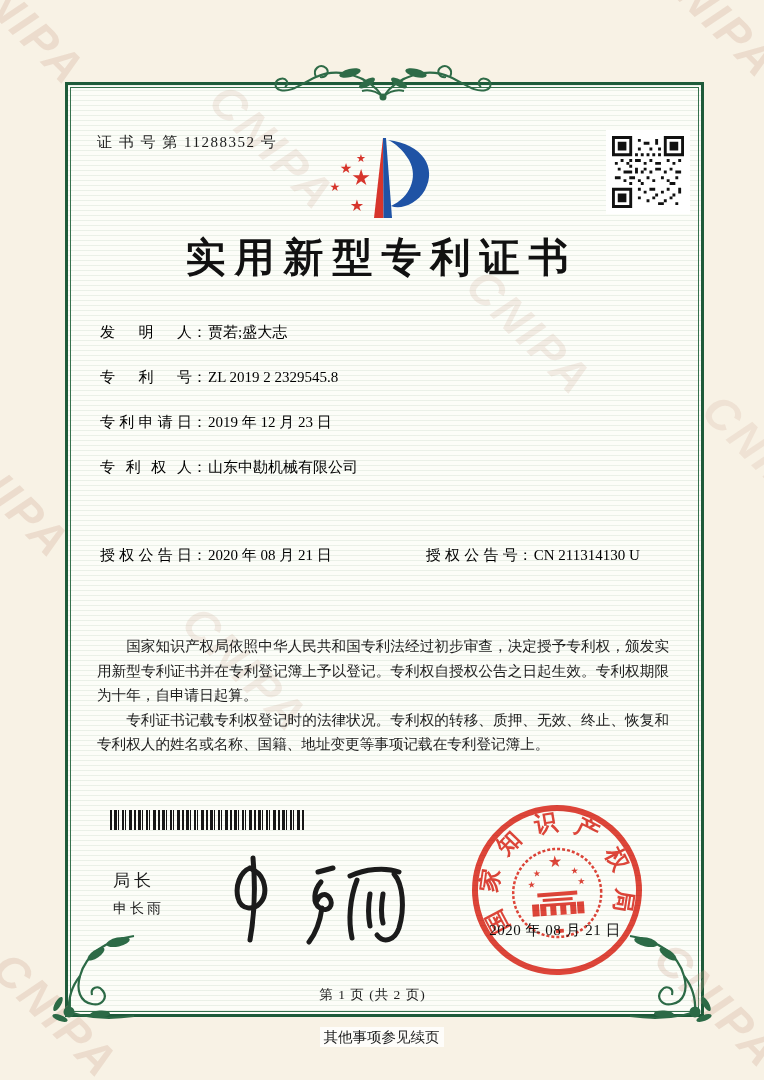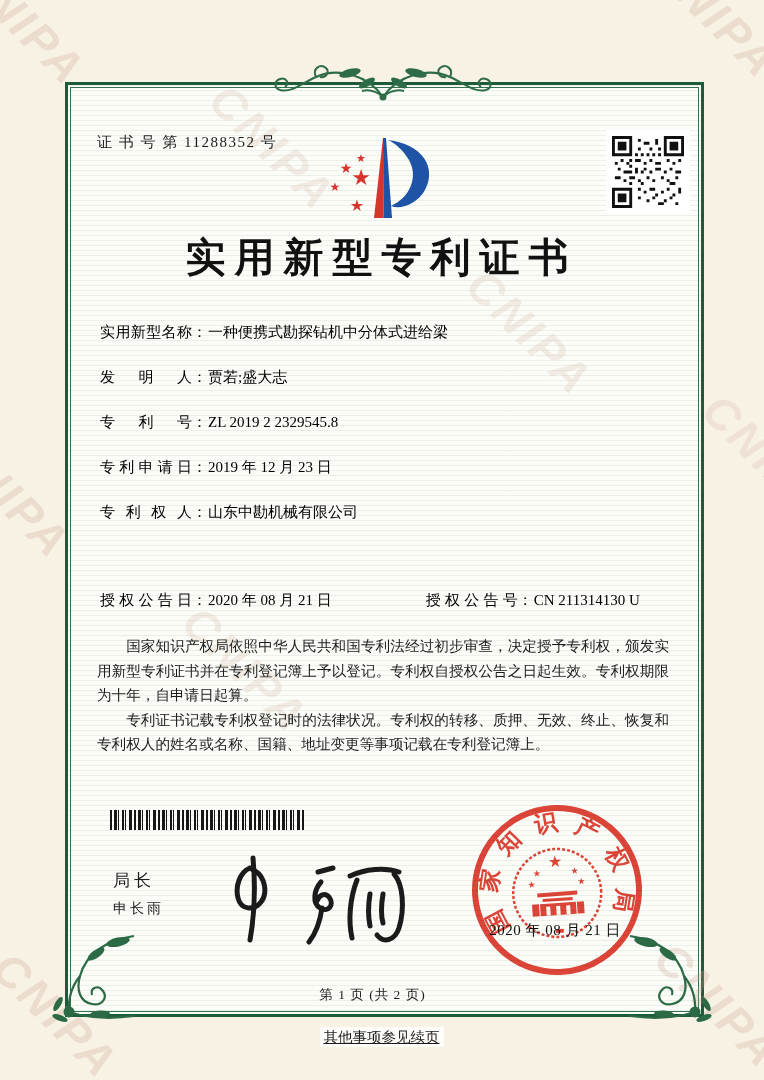--- a/index.html
+++ b/index.html
@@ -44,21 +44,21 @@
   .dirname{left:113px;top:900px;font-size:14px;letter-spacing:3px;}
   .sig{position:absolute;left:222px;top:850px;}
 
   .seal{position:absolute;left:466px;top:799px;width:182px;height:182px;opacity:0.93;
         mix-blend-mode:multiply;transform:rotate(-4deg);}
   .sealdate{left:464px;top:921px;width:182px;text-align:center;font-size:15px;color:#101010;
             letter-spacing:0.5px;}
 
   .pagenum{left:65px;top:986px;width:615px;text-align:center;font-size:13.5px;letter-spacing:1px;}
   .contnote{left:65px;top:1028px;width:633px;text-align:center;font-size:14.5px;}
-  .contnote span{background:rgba(255,255,255,0.8);padding:2px 4px;text-decoration:underline;}
+  .contnote span{background:rgba(255,255,255,0.8);padding:2px 4px;}
 
   .ornament{position:absolute;pointer-events:none;}
   .orn-top{left:272px;top:57px;}
   .orn-bl{left:30px;top:924px;}
   .orn-br{left:622px;top:924px;transform:scaleX(-1);}
 
   .logo{position:absolute;left:325px;top:132px;}
   .qr{position:absolute;left:606px;top:130px;width:84px;height:84px;background:#fff;}
   .qr svg{position:absolute;left:6px;top:6px;}
 </style>
@@ -152,23 +152,20 @@
         M17 14h1v1h-1z M19 15h1v1h-1z M22 14h1v1h-1z M10 16h1v1h-1z M20 16h2v1h-2z
         M9 18h1v1H9z M11 19h1v1h-1z M13 18h2v1h-2z M15 20h1v1h-1z M17 19h1v1h-1z M19 18h1v1h-1z
         M21 20h1v1h-1z M23 18h1v2h-1z M9 21h1v1H9z M12 22h1v1h-1z M14 21h1v1h-1z M16 23h2v1h-2z
         M18 22h1v1h-1z M20 21h1v1h-1z M22 23h1v1h-1z M10 12h1v1h-1z"></path>
     </svg>
   </div>
 
   <div class="txt title">实用新型专利证书</div>
 
   <div class="fields">
-    <div class="frow">
-      <span class="lbl">实用新型名称</span><span class="colon">：</span><span class="val">一种便携式勘探钻机中分体式进给梁</span>
-    </div>
     <div class="frow">
       <span class="lbl">发明人</span><span class="colon">：</span><span class="val">贾若;盛大志</span>
     </div>
     <div class="frow">
       <span class="lbl">专利号</span><span class="colon">：</span><span class="val">ZL 2019 2 2329545.8</span>
     </div>
     <div class="frow">
       <span class="lbl">专利申请日</span><span class="colon">：</span><span class="val">2019 年 12 月 23 日</span>
     </div>
     <div class="frow">

